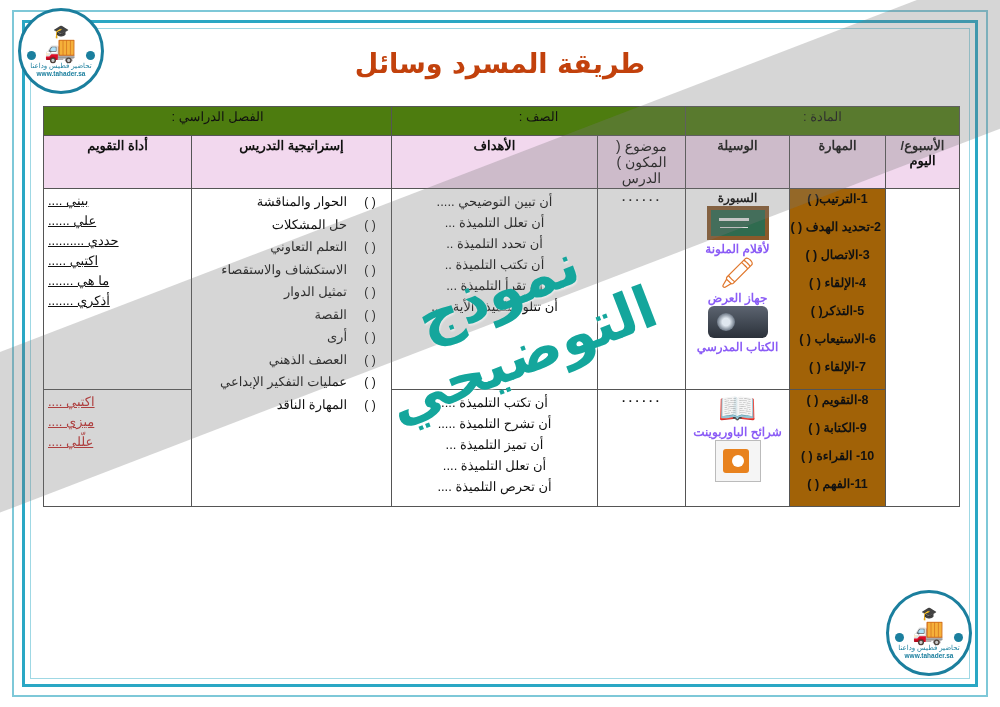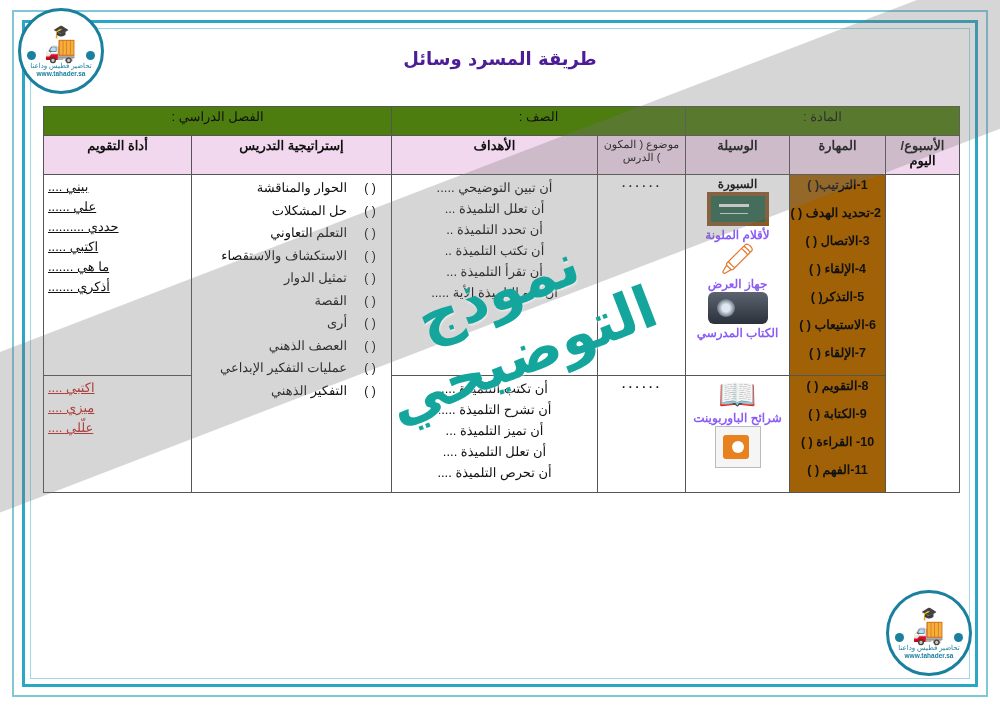--- a/index.html
+++ b/index.html
@@ -43,22 +43,22 @@
     border: 1px solid #9fd8e4;
     box-sizing: border-box;
   }
 
   .doc-title {
     position: absolute;
     top: 48px;
     left: 0;
     width: 1000px;
     text-align: center;
-    color: #4c1d95;
-    font-size: 18px;
+    color: #c2410c;
+    font-size: 27px;
     font-weight: bold;
     font-family: "DejaVu Sans", sans-serif;
     letter-spacing: 0.5px;
   }
 
   
   .logo {
     position: absolute;
     width: 86px; height: 86px;
     border-radius: 50%;
@@ -133,21 +133,21 @@
   .hdr-cols td {
     background: #f2d8ee;
     height: 34px;
     text-align: center;
     vertical-align: middle;
     font-size: 13.5px;
     font-weight: bold;
     color: #1a1a1a;
     margin-left: 16px;
   }
-  .hdr-cols td.narrow { font-size: 11px; font-weight: normal; }
+  .hdr-cols td.narrow { font-size: 14px; font-weight: normal; }
 
   .c-week   { width: 74px; }
   .c-skill  { width: 96px; background: #efe3f3; }
   .c-means  { width: 104px; }
   .c-topic  { width: 88px; }
   .c-goals  { width: 206px; }
   .c-strat  { width: 200px; }
   .c-eval   { width: 148px; }
 
   td.skill-cell {
@@ -443,21 +443,21 @@
           <div class="strat-row">
             <span class="strat-box">(     )</span>
             <span class="strat-name">العصف الذهني</span>
           </div>
           <div class="strat-row">
             <span class="strat-box">(     )</span>
             <span class="strat-name">عمليات التفكير الإبداعي</span>
           </div>
           <div class="strat-row">
             <span class="strat-box">(     )</span>
-            <span class="strat-name">التفكير الذهني</span>
+            <span class="strat-name">المهارة الناقد</span>
           </div>
         </td>
         <td class="eval-cell">
           <div>بيني ....</div>
           <div>علي ......</div>
           <div>حددي ..........</div>
           <div>اكتبي .....</div>
           <div>ما هي .......</div>
           <div>أذكري .......</div>
         </td>

